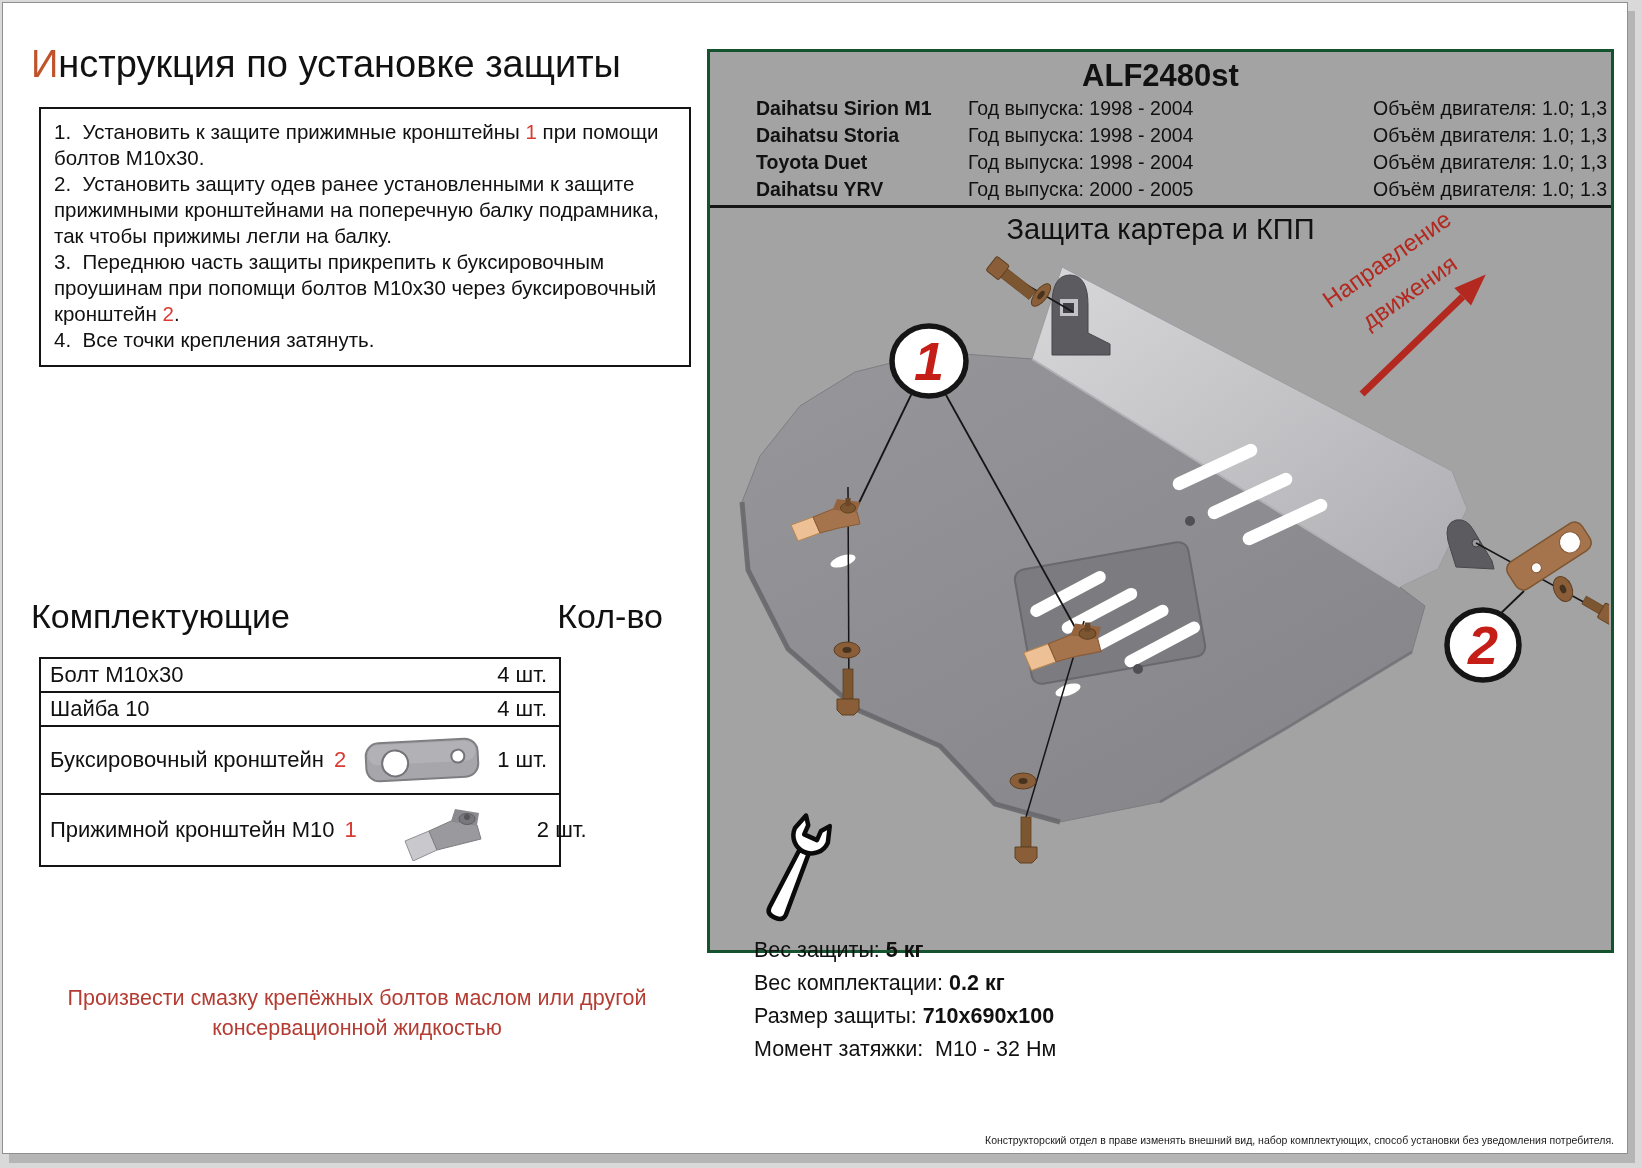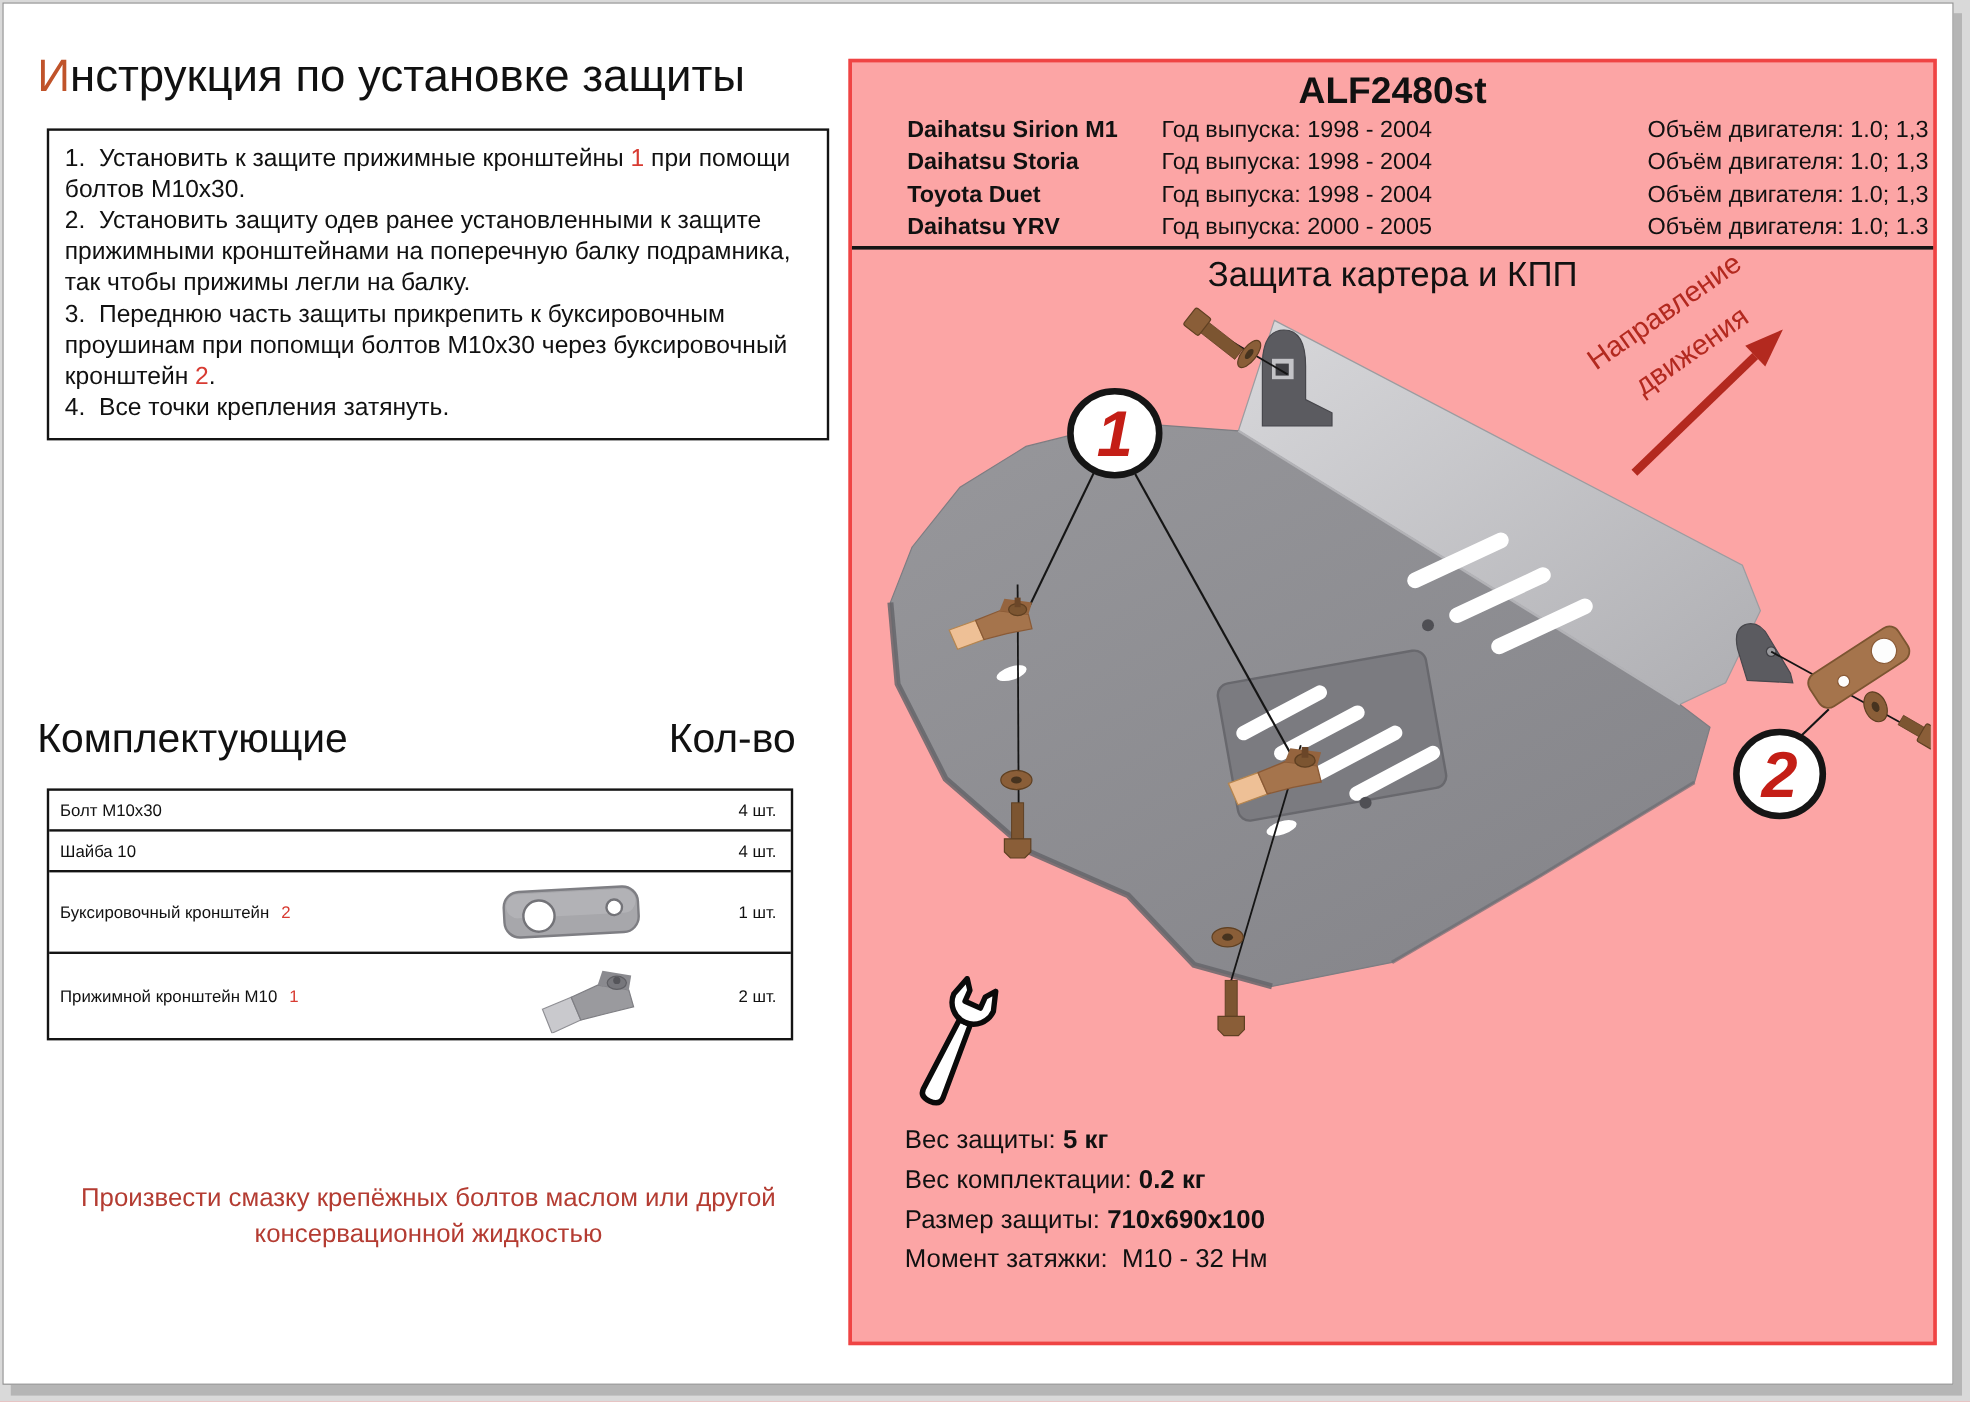--- a/index.html
+++ b/index.html
@@ -21,34 +21,34 @@
   .main-title .first { color: #c0532a; }
 
   .instr-box {
     left: 36px; top: 104px; width: 652px; height: 260px;
     border: 2px solid #141414; padding: 10px 13px;
     font-size: 20.5px; line-height: 26px;
   }
 
   .parts-head { left: 28px; top: 594px; width: 632px; display: flex; justify-content: space-between; font-size: 34px; font-weight: normal; }
 
-  .parts-table { left: 36px; top: 654px; width: 622px; border: 2px solid #141414; font-size: 14px; }
+  .parts-table { left: 36px; top: 654px; width: 522px; border: 2px solid #141414; font-size: 22px; }
   .p-row { display: flex; align-items: center; border-bottom: 2px solid #141414; }
   .p-row:last-child { border-bottom: none; gap: 35px; }
   .p-row.h36 { height: 34px; }
   .p-row.h70 { height: 68px; }
   .p-row.h72 { height: 70px; }
   .p-name { width: 345px; padding-left: 9px; white-space: nowrap; }
   .p-num { margin-left: 10px; }
   .p-icon { width: 180px; display: flex; align-items: center; justify-content: center; }
   .p-qty { flex: 1; text-align: right; padding-right: 12px; white-space: nowrap; }
 
   .note { left: 28px; top: 980px; width: 652px; text-align: center; color: #b43c32; font-size: 21.5px; line-height: 30px; }
 
-  .panel { left: 704px; top: 46px; width: 907px; height: 1072px; border: 3px solid #ef4444; background: #fca5a5; }
+  .panel { left: 704px; top: 46px; width: 907px; height: 904px; border: 3px solid #14532d; background: #a3a3a3; }
   .vt { position: absolute; left: 0; top: 0; width: 100%; height: 156px; border-bottom: 3px solid #161616; }
   .vt-code { text-align: center; font-size: 31px; font-weight: bold; margin-top: 3px; height: 40px; line-height: 42px; }
   .vt-row { display: flex; height: 27px; line-height: 27px; font-size: 19.5px; padding-left: 46px; }
   .vt-model { width: 212px; font-weight: bold; }
   .vt-years { width: 306px; }
   .vt-engine { flex: 1; text-align: right; padding-right: 4px; }
 
   .diagram-title { position: absolute; left: 0; top: 161px; width: 100%; text-align: center; font-size: 29px; z-index: 2; }
   .diagram-svg { position: absolute; left: 0; top: 157px; width: 899px; height: 913px; z-index: 1; }
 
@@ -283,14 +283,15 @@
     </svg>
 
     <div class="specs">
       <div><span>Вес защиты: </span><b>5 кг</b></div>
       <div><span>Вес комплектации: </span><b>0.2 кг</b></div>
       <div><span>Размер защиты: </span><b>710х690х100</b></div>
       <div><span>Момент затяжки:&nbsp; </span><span>М10 - 32 Нм</span></div>
     </div>
   </div>
 
+  <div class="abs footer">Конструкторский отдел в праве изменять внешний вид, набор комплектующих, способ установки без уведомления потребителя.</div>
 
 </div>
 
 </body></html>

